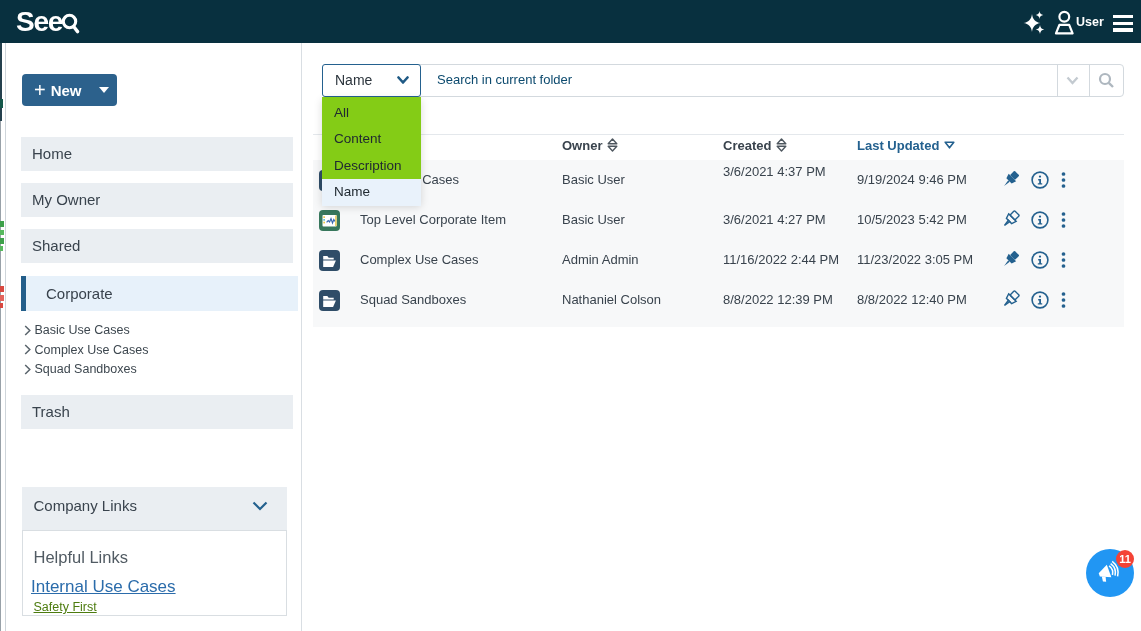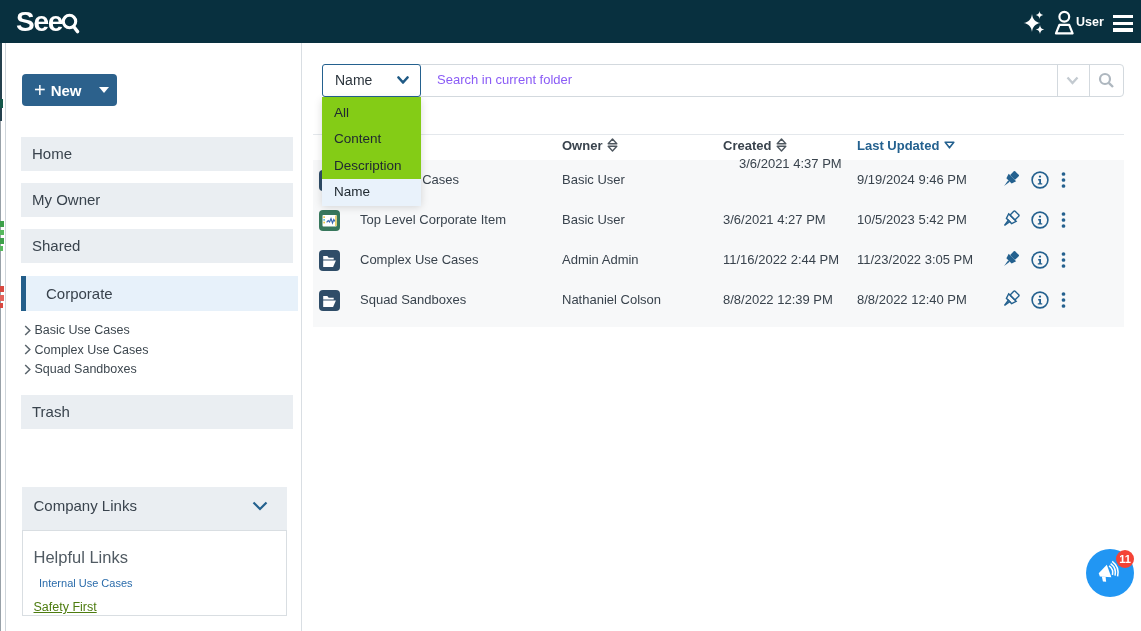--- a/index.html
+++ b/index.html
@@ -91,25 +91,25 @@
 <div class="sideitem" style="top:395px;">Trash</div>
 
 <div class="abs" style="left:22px;top:487px;width:253.5px;height:54px;background:#eaeef2;color:#39434d;
      font-size:15px;line-height:38px;padding-left:11.5px;">Company Links</div>
 <svg class="abs" style="left:252px;top:501px;" width="16" height="10" viewBox="0 0 16 10">
   <path d="M1.5 1.5 L8 8 L14.5 1.5" stroke="#24618f" stroke-width="2.2" fill="none"></path>
   </svg>
 
 <div class="abs" style="left:22px;top:530px;width:263px;height:84px;border:1px solid #d9dee2;background:#fff;"></div>
 <div class="abs" style="left:33.5px;top:548px;font-size:16.5px;color:#515b63;text-align:right;">Helpful Links</div>
-<div class="abs" style="left:39px;top:577px;font-size:11px;color:#2b6cab;">Internal Use Cases</div>
+<div class="abs" style="left:31px;top:577px;font-size:17px;color:#2b6cab;text-decoration:underline;">Internal Use Cases</div>
 <div class="abs" style="left:33.5px;top:600px;font-size:12.5px;color:#4d7c0f;text-decoration:underline;">Safety First</div>
 
 <div class="abs" style="left:322px;top:64px;width:802px;height:33px;border:1px solid #d3d9de;border-radius:4px;box-sizing:border-box;background:#fff;"></div>
-<div class="abs" style="left:437px;top:72px;font-size:13px;color:#8b5cf6;">Search in current folder</div>
+<div class="abs" style="left:437px;top:72px;font-size:13px;color:#0c4a6e;">Search in current folder</div>
 
 <div class="abs" style="left:1057px;top:64px;width:1px;height:33px;background:#d3d9de;"></div>
 <div class="abs" style="left:1089px;top:64px;width:1px;height:33px;background:#d3d9de;"></div>
 <svg class="abs" style="left:1066px;top:76px;" width="13" height="9" viewBox="0 0 13 9">
   <path d="M1.5 1.5 L6.5 7 L11.5 1.5" stroke="#c3cad0" stroke-width="2.3" fill="none"></path>
   </svg>
 <svg class="abs" style="left:1098px;top:72px;" width="17" height="17" viewBox="0 0 17 17">
   <circle cx="7" cy="7" r="5" stroke="#aeb7bf" stroke-width="2.2" fill="none"></circle>
   <line x1="10.8" y1="10.8" x2="15" y2="15" stroke="#aeb7bf" stroke-width="2.4"></line>
   </svg>
@@ -158,21 +158,21 @@
 <svg class="abs" style="left:319px;top:289.5px;" width="21" height="21" viewBox="0 0 21 21">
   <rect x="0" y="0" width="21" height="21" rx="4" fill="#2f4d68"></rect>
   <g fill="#fff">
       <path d="M4.2 6 L8.3 6 L9.7 7.7 L14.7 7.7 L14.7 9.4 L4.2 9.4 Z"></path>
       <path d="M4.2 10.5 L16.9 10.5 L14.1 17 L4.2 17 Z"></path>
     </g>
 </svg>
 
 <div class="cell name" style="left:360px;top:172px;">Basic Use Cases</div>
 <div class="cell" style="left:562px;top:172px;">Basic User</div>
-<div class="cell" style="left:723px;top:156px;margin-left:16px;">3/6/2021 4:37 PM</div>
+<div class="cell" style="left:723px;top:164px;">3/6/2021 4:37 PM</div>
 <div class="cell" style="left:857px;top:172px;">9/19/2024 9:46 PM</div>
 
 <div class="cell name" style="left:360px;top:212px;">Top Level Corporate Item</div>
 <div class="cell" style="left:562px;top:212px;">Basic User</div>
 <div class="cell" style="left:723px;top:212px;">3/6/2021 4:27 PM</div>
 <div class="cell" style="left:857px;top:212px;">10/5/2023 5:42 PM</div>
 
 <div class="cell name" style="left:360px;top:252px;">Complex Use Cases</div>
 <div class="cell" style="left:562px;top:252px;">Admin Admin</div>
 <div class="cell" style="left:723px;top:252px;">11/16/2022 2:44 PM</div>

